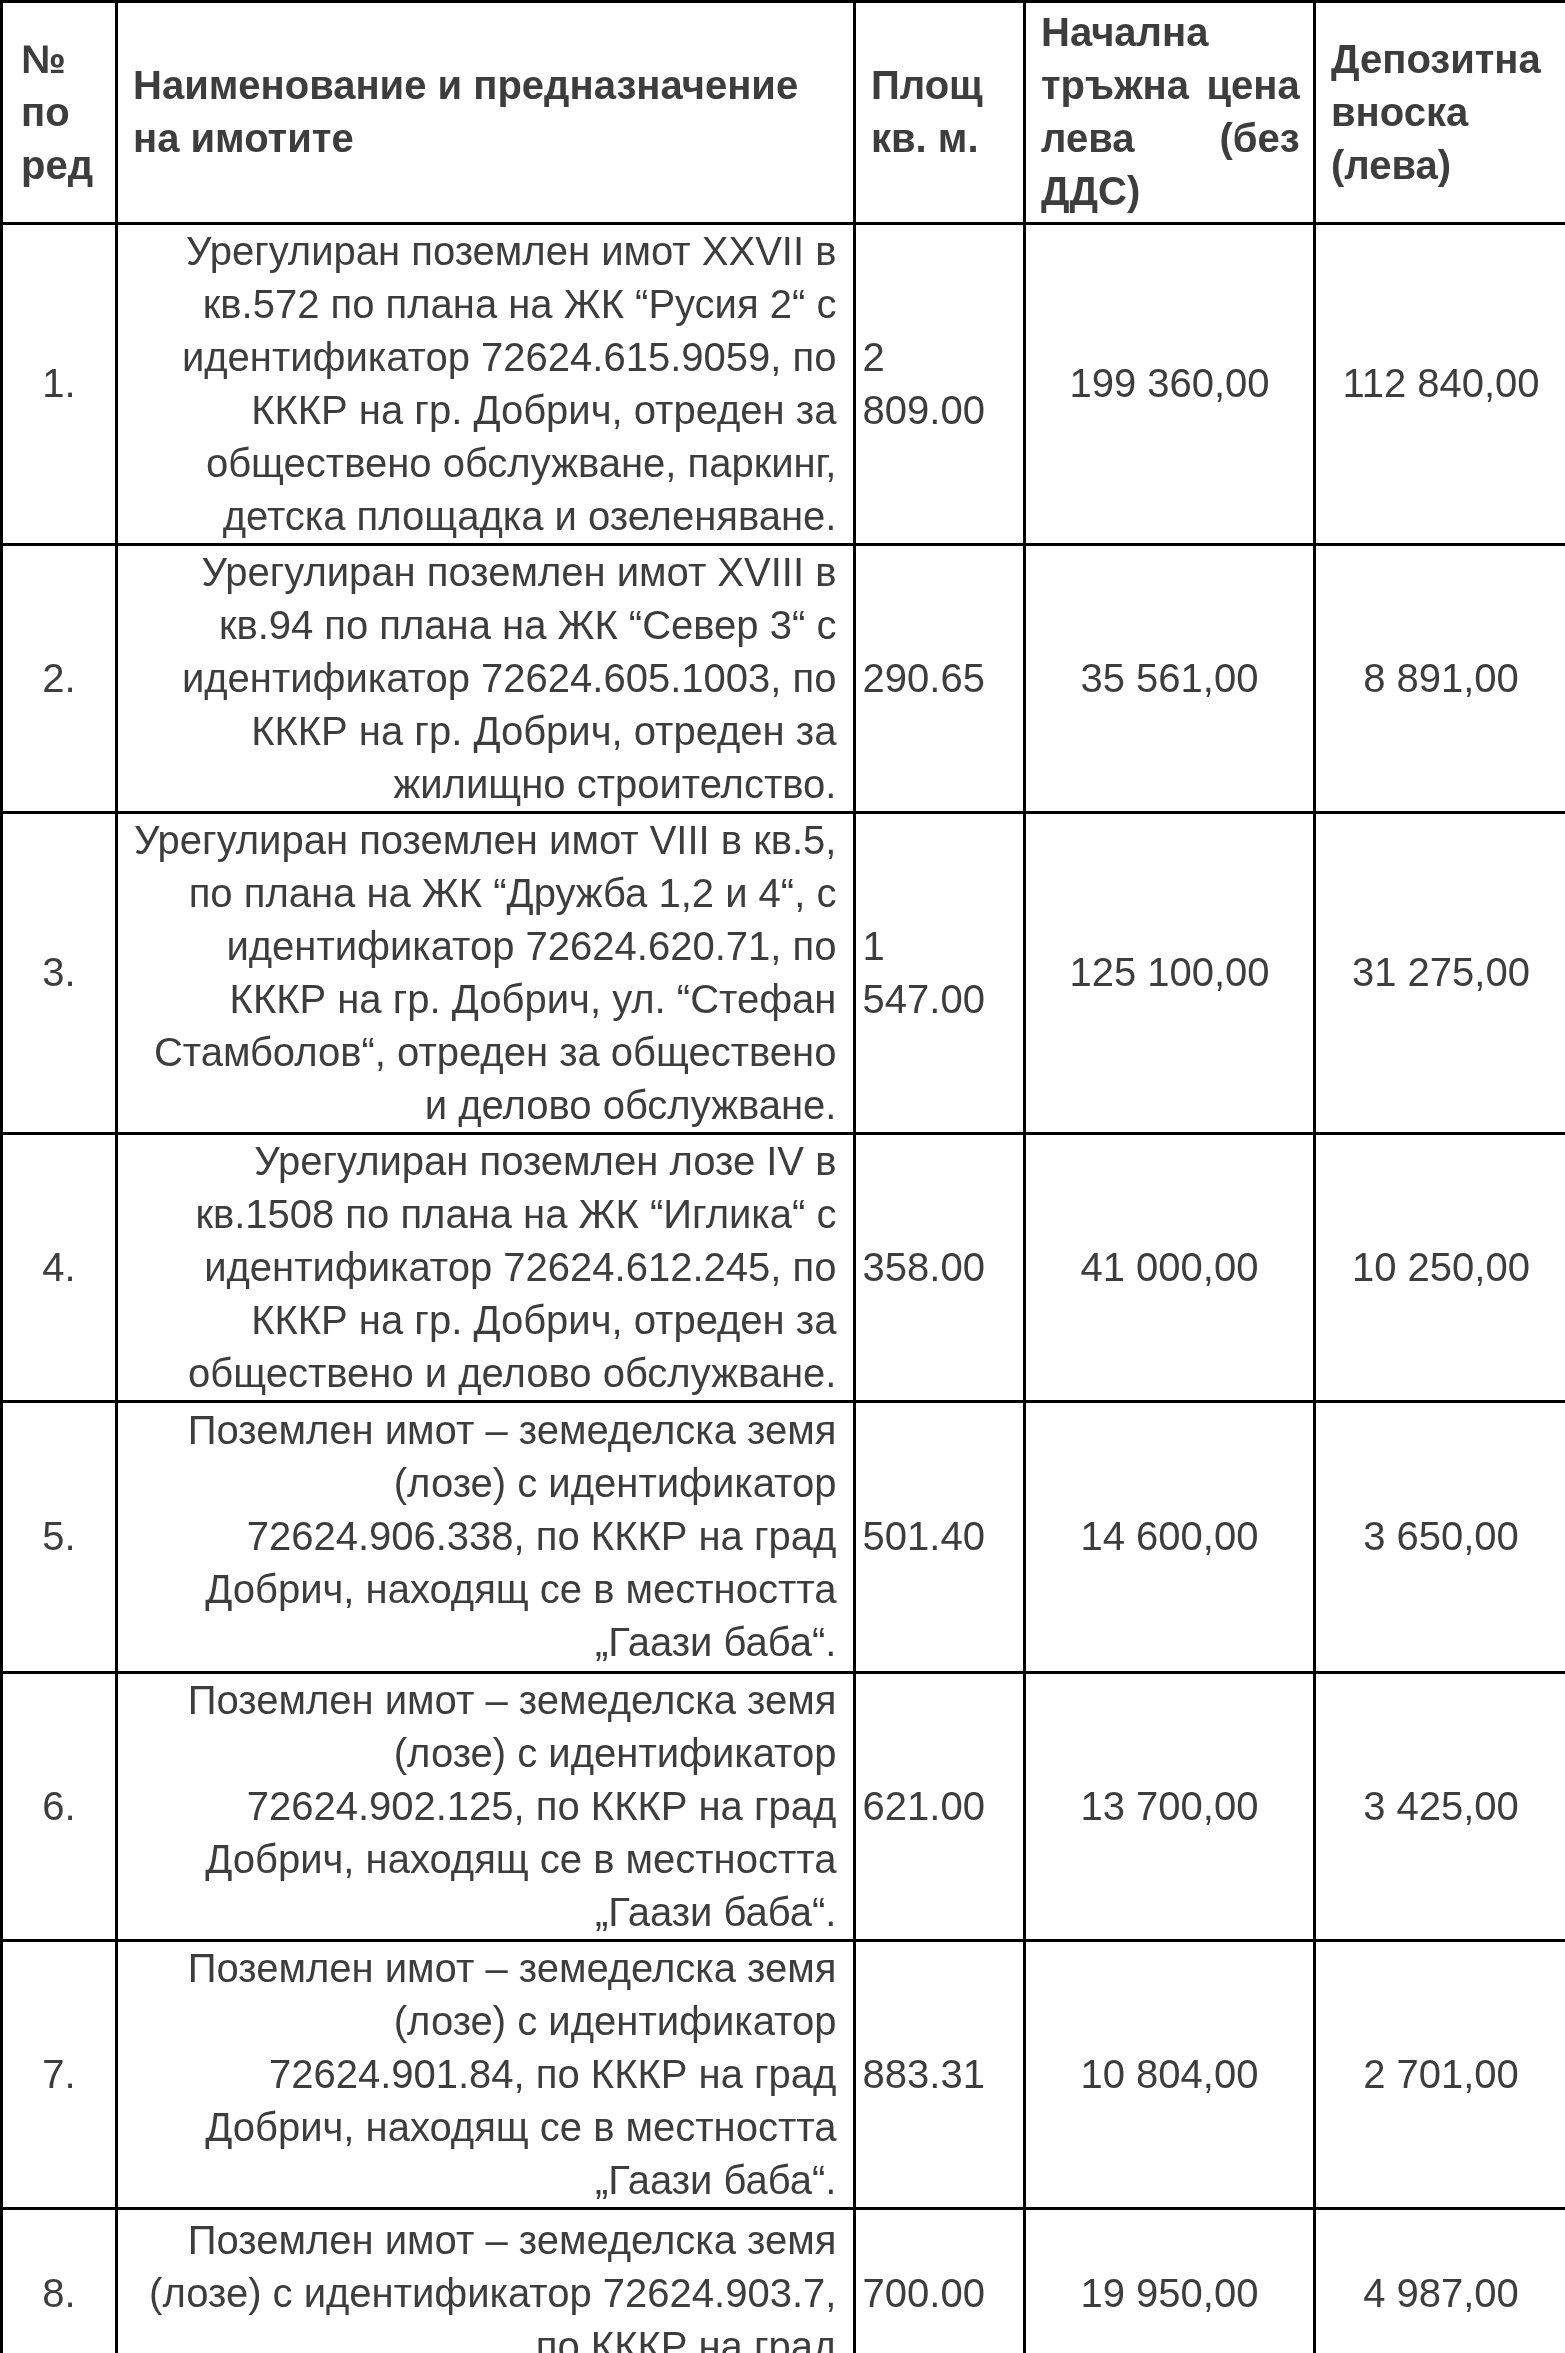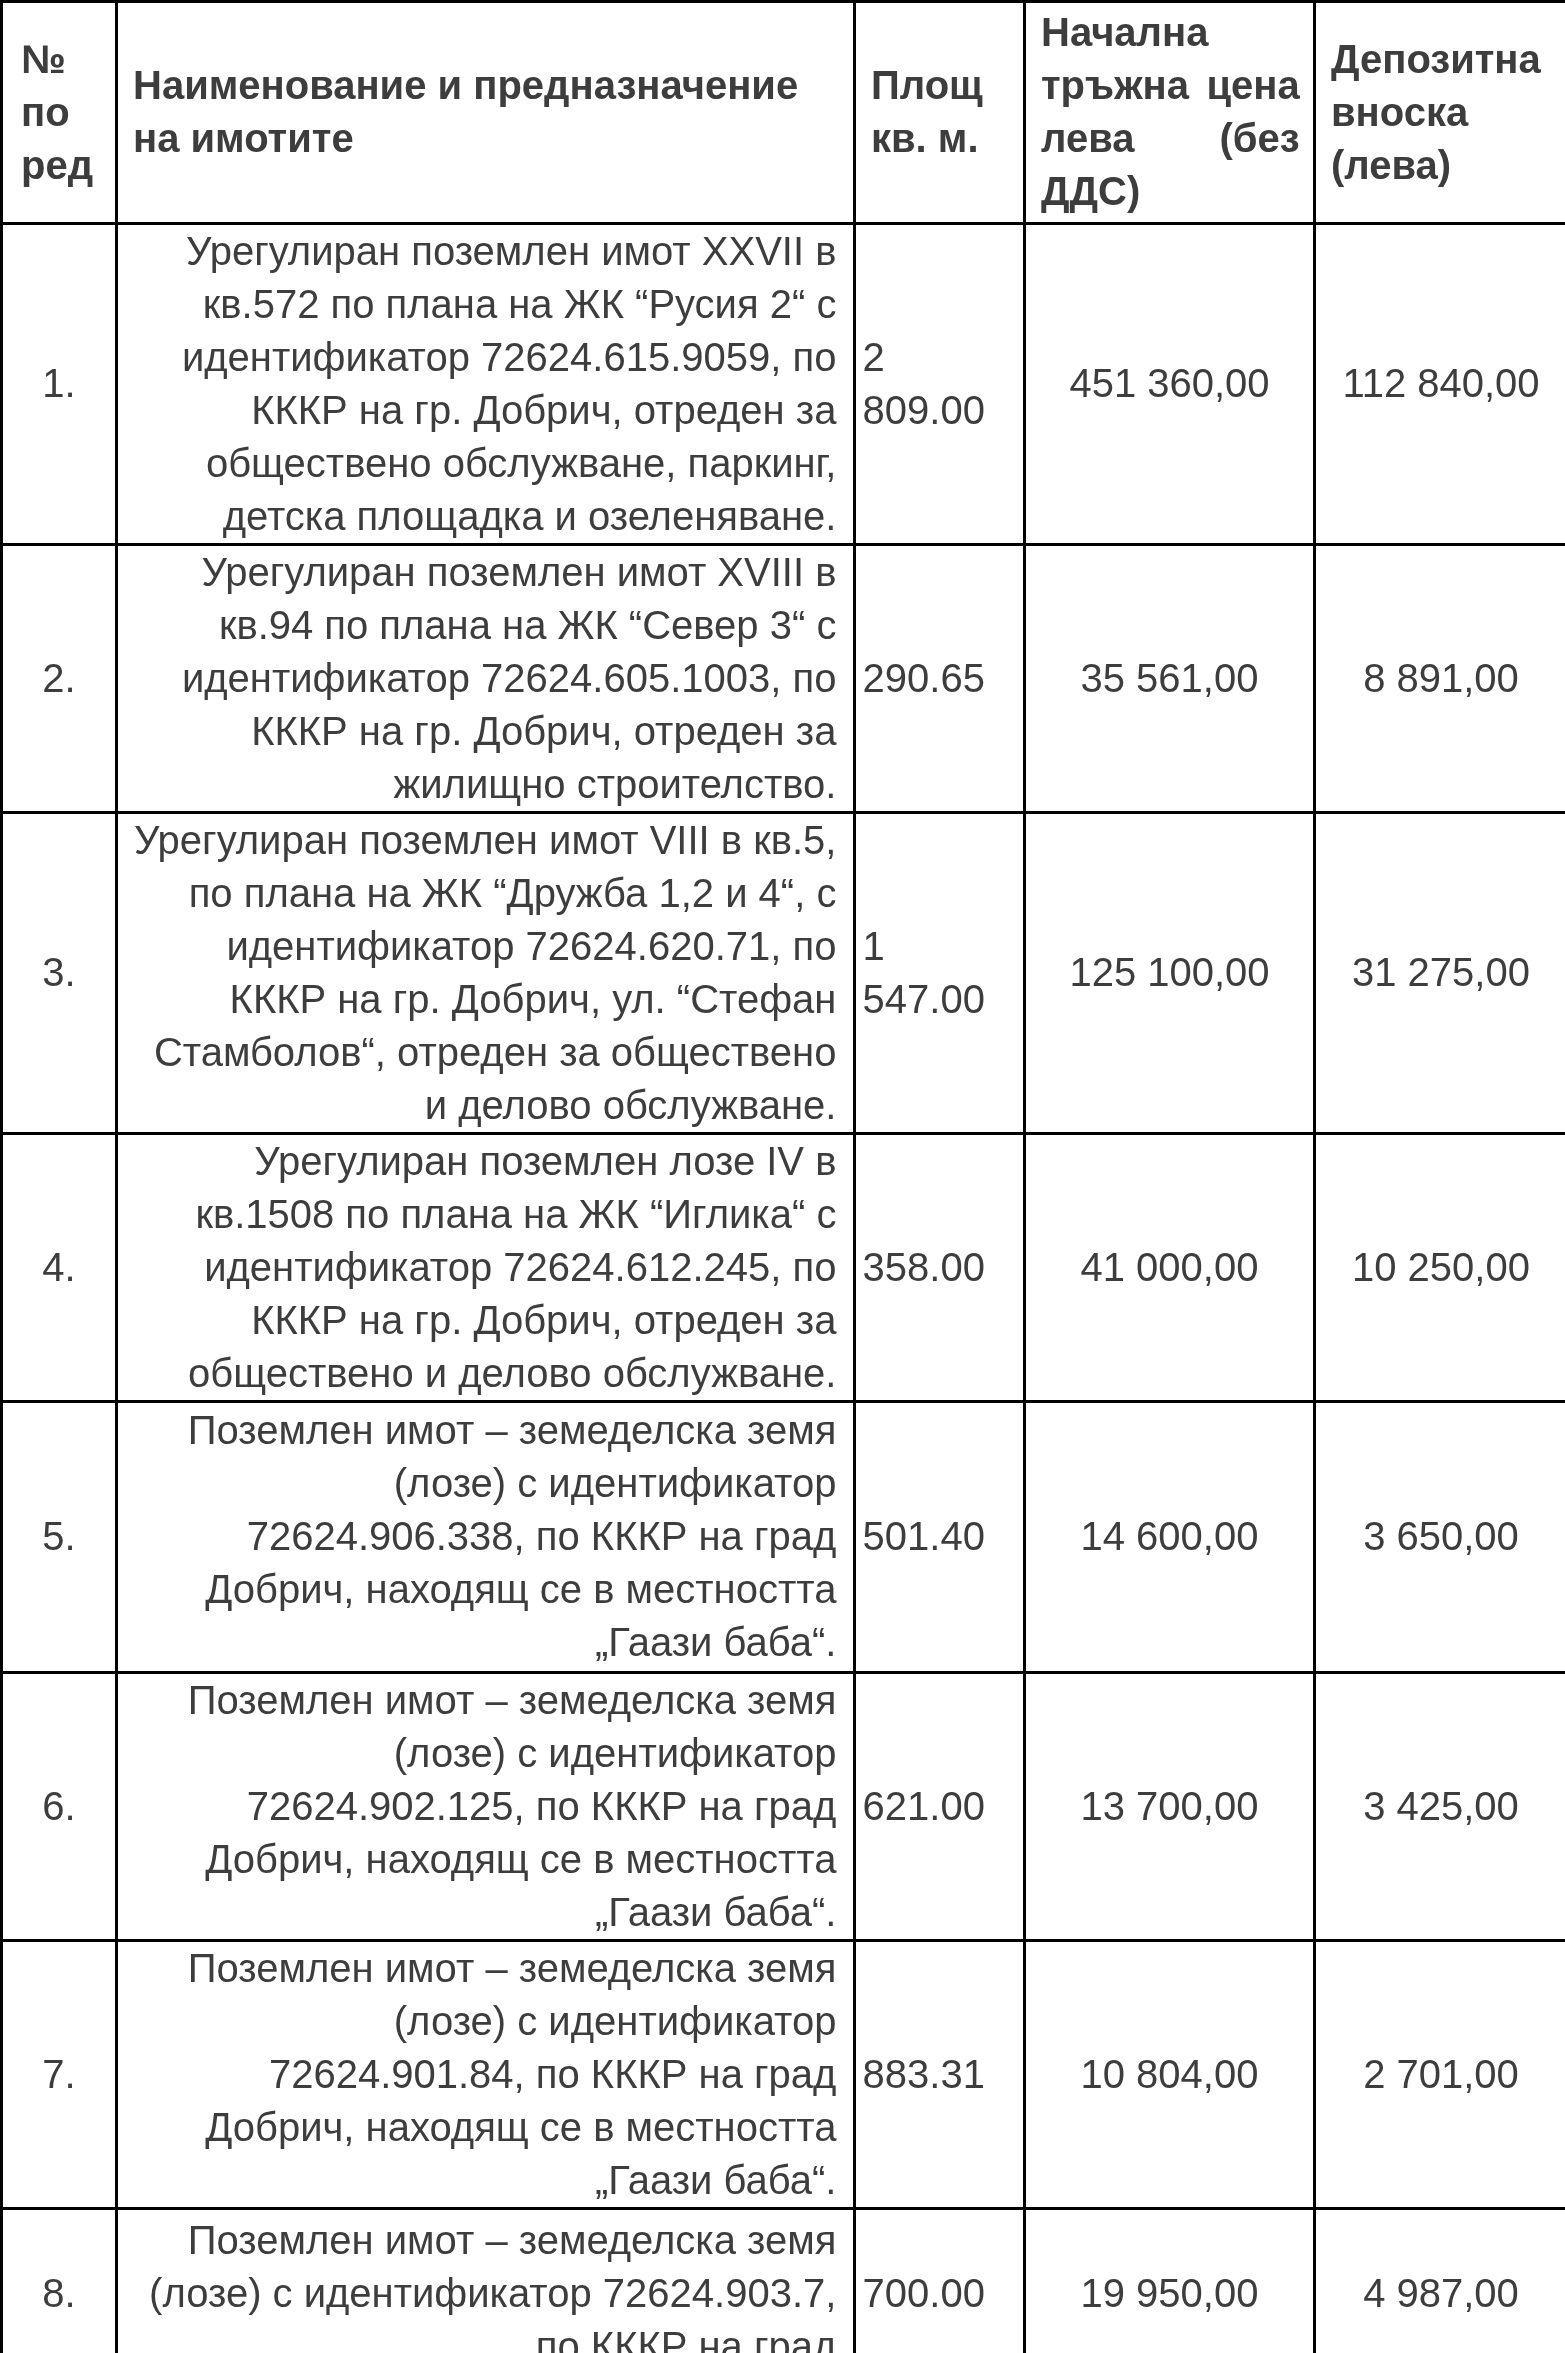--- a/index.html
+++ b/index.html
@@ -65,21 +65,21 @@
       <th class="col-area">Площ кв. м.</th>
       <th class="col-price">Начална тръжна цена лева (без ДДС)</th>
       <th class="col-deposit">Депозитна вноска (лева)</th>
     </tr>
   </thead>
   <tbody>
     <tr>
       <td class="cell-num">1.</td>
       <td class="cell-name">Урегулиран поземлен имот XXVII в кв.572 по плана на ЖК “Русия 2“ с идентификатор 72624.615.9059, по КККР на гр. Добрич, отреден за обществено обслужване, паркинг, детска площадка и озеленяване.</td>
       <td class="cell-area">2 809.00</td>
-      <td class="cell-price">451 360,00</td>
+      <td class="cell-price">199 360,00</td>
       <td class="cell-deposit">112 840,00</td>
     </tr>
     <tr>
       <td class="cell-num">2.</td>
       <td class="cell-name">Урегулиран поземлен имот XVIII в кв.94 по плана на ЖК “Север 3“ с идентификатор 72624.605.1003, по КККР на гр. Добрич, отреден за жилищно строителство.</td>
       <td class="cell-area">290.65</td>
       <td class="cell-price">35 561,00</td>
       <td class="cell-deposit">8 891,00</td>
     </tr>
     <tr>

